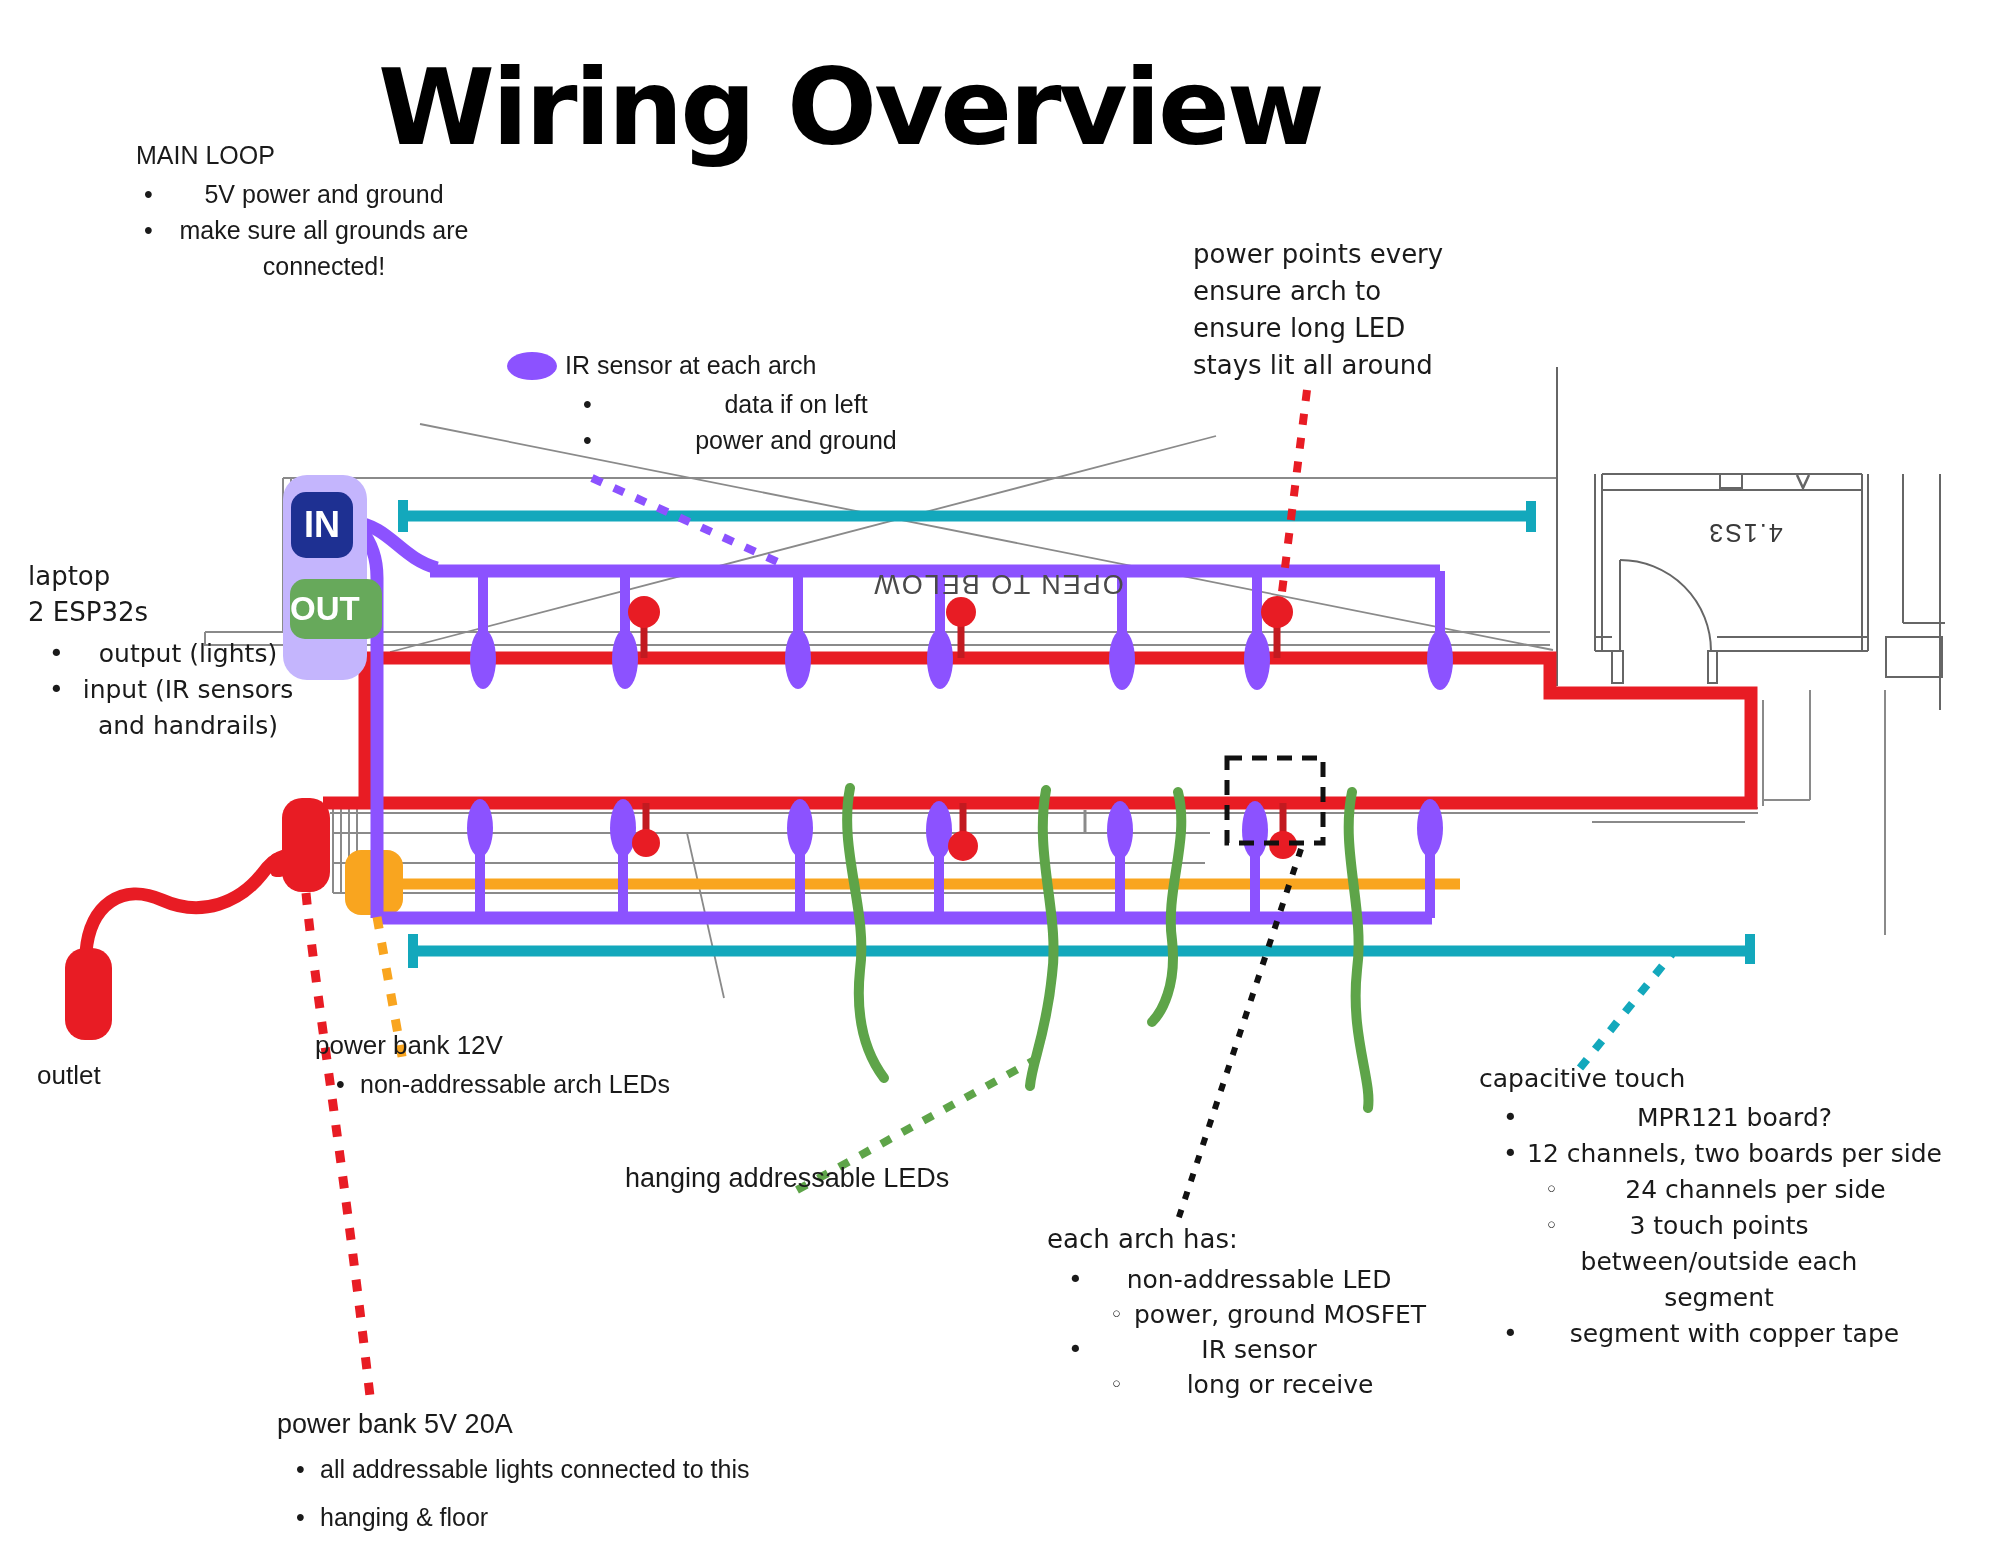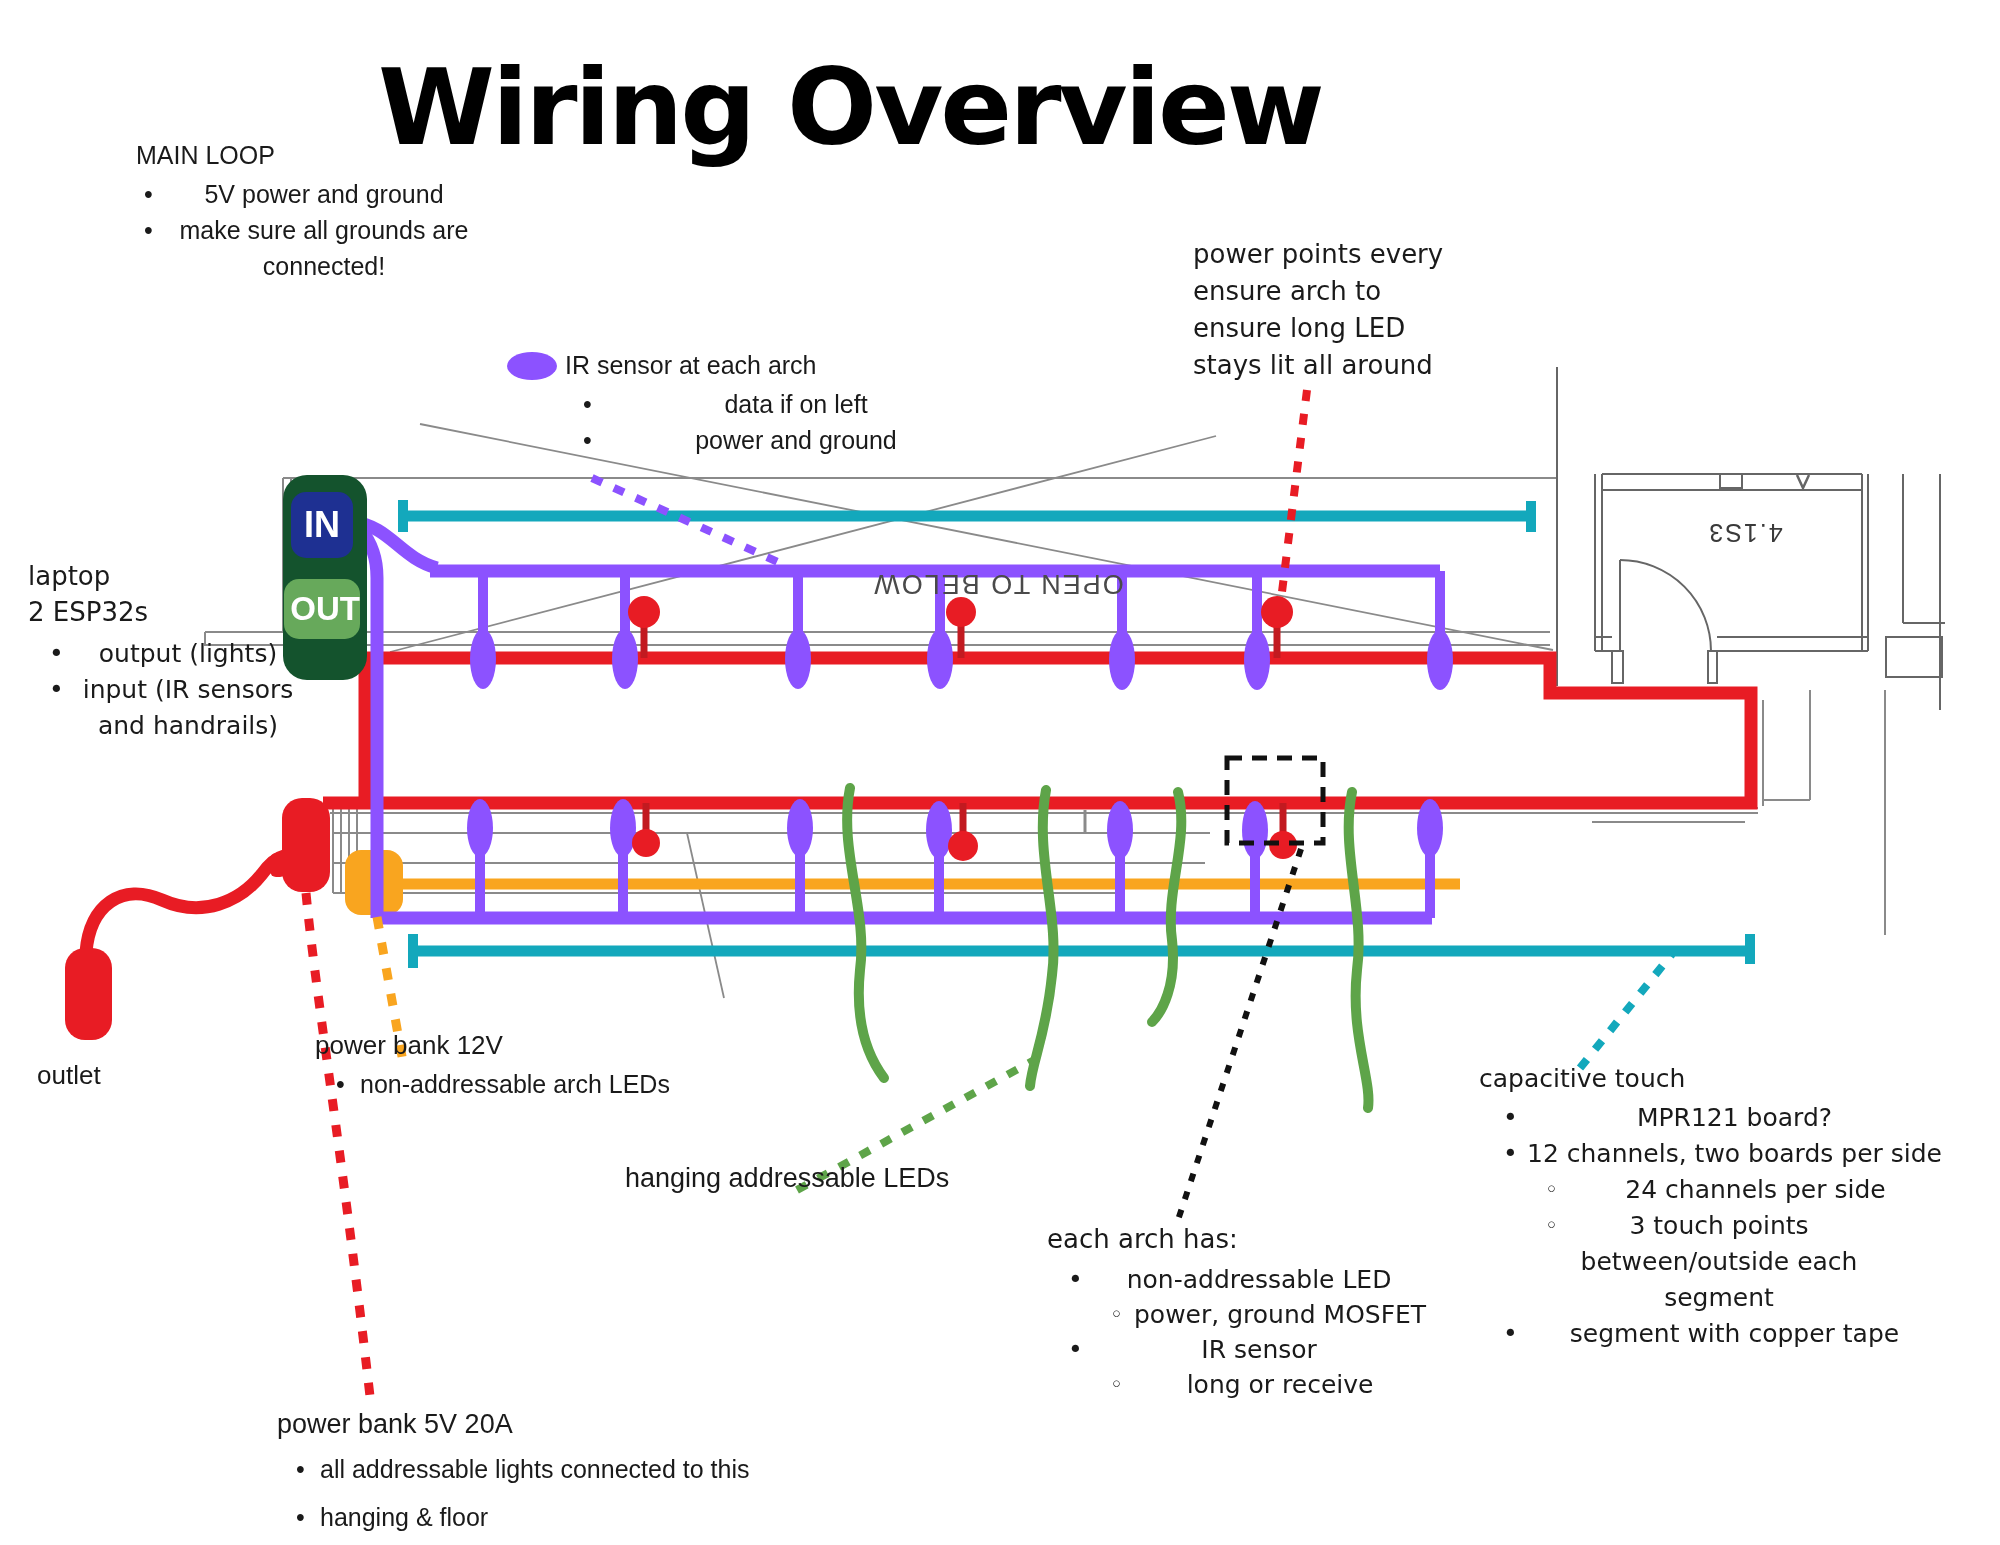--- a/index.html
+++ b/index.html
@@ -15,25 +15,25 @@
   .blk li::before{content:"\2022";position:absolute;left:-24px;top:0;}
   .blk li.sub1{margin-left:42px;}
   .blk li.sub1::before{content:"\25E6";font-size:22px;}
   .blk ul.tight li{line-height:36px;text-align:center;}
   #pb5v li{line-height:48px;}
   .lbl{font-size:26px;}
   #title{position:absolute;left:378px;top:46px;font-size:106px;font-weight:bold;
          letter-spacing:-3px;font-family:"DejaVu Sans","Liberation Sans",sans-serif;color:#000;}
   .flip{transform:rotate(180deg);color:#4a4a4a;letter-spacing:2px;}
   #device{position:absolute;left:283px;top:475px;width:84px;height:205px;border-radius:24px;
-          background:#14532d;}
+          background:#c4b5fd;}
   #badge-in{position:absolute;left:8px;top:17px;width:62px;height:66px;border-radius:15px;
             background:#1e3092;color:#fff;font-weight:bold;font-size:36px;text-align:center;line-height:66px;}
-  #badge-out{position:absolute;left:1px;top:104px;width:76px;height:60px;border-radius:15px;
-            background:#67a95b;color:#fff;font-weight:bold;font-size:33px;text-align:right;line-height:60px;}
+  #badge-out{position:absolute;left:7px;top:104px;width:92px;height:60px;border-radius:15px;
+            background:#67a95b;color:#fff;font-weight:bold;font-size:33px;text-align:left;line-height:60px;}
 </style>
 </head>
 <body>
 
 <div id="stage">
 
 <svg id="wires" width="2000" height="1545" viewBox="0 0 2000 1545">
 
   <g stroke="#8a8a8a" stroke-width="2" fill="none">
     <line x1="283" y1="478" x2="1557" y2="478"></line>

